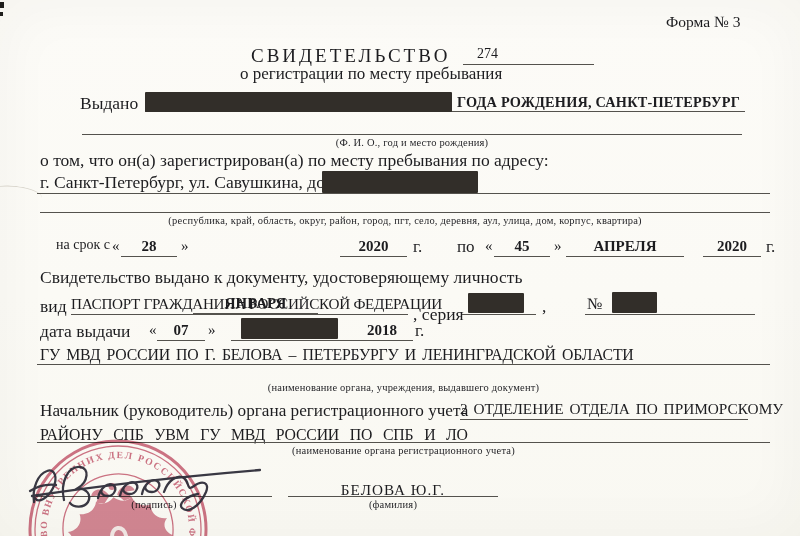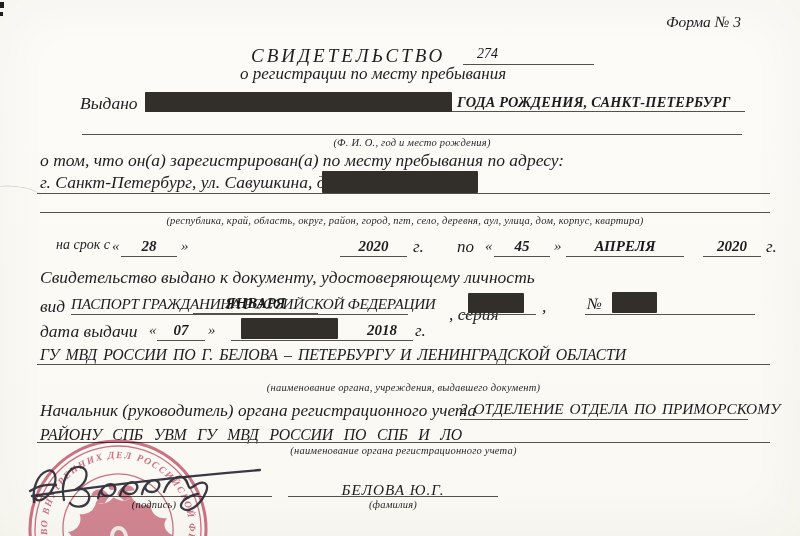--- a/index.html
+++ b/index.html
@@ -2,21 +2,20 @@
 <html><head>
 <meta charset="utf-8">
 <style>
   html,body{margin:0;padding:0;background:#888;}
   .page{
     position:relative; width:800px; height:536px; overflow:hidden;
     background:linear-gradient(180deg,#fcfbf7 0%,#fbfaf5 55%,#f9f8f2 100%);
     font-family:"Liberation Serif","DejaVu Serif",serif;
     color:#1d1d20;
     box-shadow:inset 0 0 60px rgba(40,40,30,.04);
-    font-style:italic;
   }
   .lbl{position:absolute; font-size:17.5px; color:#1d1d20; white-space:nowrap; line-height:1.15;}
   .cap{position:absolute; font-size:10.5px; color:#27272b; text-align:center; white-space:nowrap; letter-spacing:.2px;}
   .rule{position:absolute; border-top:1.2px solid #54524d; height:0;}
   .ucell{position:absolute; border-bottom:1.3px solid #54524d; text-align:center;
          font-weight:bold; font-size:15px; height:20px; line-height:20px; color:#1c1c1f; white-space:nowrap;}
   .reg{font-weight:normal;}
   .bar{position:absolute; background:#322e29; border-radius:1px; z-index:3;}
   .quote{position:absolute; font-size:15px; color:#1d1d20;}
   .title{position:absolute; font-size:19px; letter-spacing:3px; white-space:nowrap;}
@@ -69,21 +68,21 @@
   <div class="ucell" style="left:494px;top:236px;width:56px;">45</div>
   <div class="quote" style="left:554px;top:238px;">»</div>
   <div class="ucell" style="left:566px;top:236px;width:118px;">АПРЕЛЯ</div>
   <div class="ucell" style="left:703px;top:236px;width:58px;">2020</div>
   <div class="lbl" style="left:766px;top:237px;font-size:17px;">г.</div>
 
   <div class="lbl" style="left:40px;top:267px;">Свидетельство выдано к документу, удостоверяющему личность</div>
 
   <div class="lbl" style="left:40px;top:296px;">вид</div>
   <div class="ucell reg" style="left:71px;top:294px;width:337px;font-size:15.2px;letter-spacing:-.3px;">ПАСПОРТ ГРАЖДАНИНА РОССИЙСКОЙ ФЕДЕРАЦИИ</div>
-  <div class="lbl" style="left:413px;top:304px;margin-left:36px;">, серия</div>
+  <div class="lbl" style="left:413px;top:304px;">, серия</div>
   <div class="ucell" style="left:462px;top:294px;width:74px;"></div>
   <div class="bar" style="left:468px;top:293px;width:56px;height:20px;"></div>
   <div class="lbl" style="left:542px;top:296px;">,</div>
   <div class="ucell reg" style="left:585px;top:294px;width:170px;"></div>
   <div class="lbl" style="left:587px;top:295px;font-size:16px;background:transparent;">№</div>
   <div class="bar" style="left:612px;top:292px;width:45px;height:21px;"></div>
 
   <div class="lbl" style="left:40px;top:321px;">дата выдачи</div>
   <div class="quote" style="left:149px;top:322px;">«</div>
   <div class="ucell" style="left:157px;top:320px;width:48px;">07</div>

